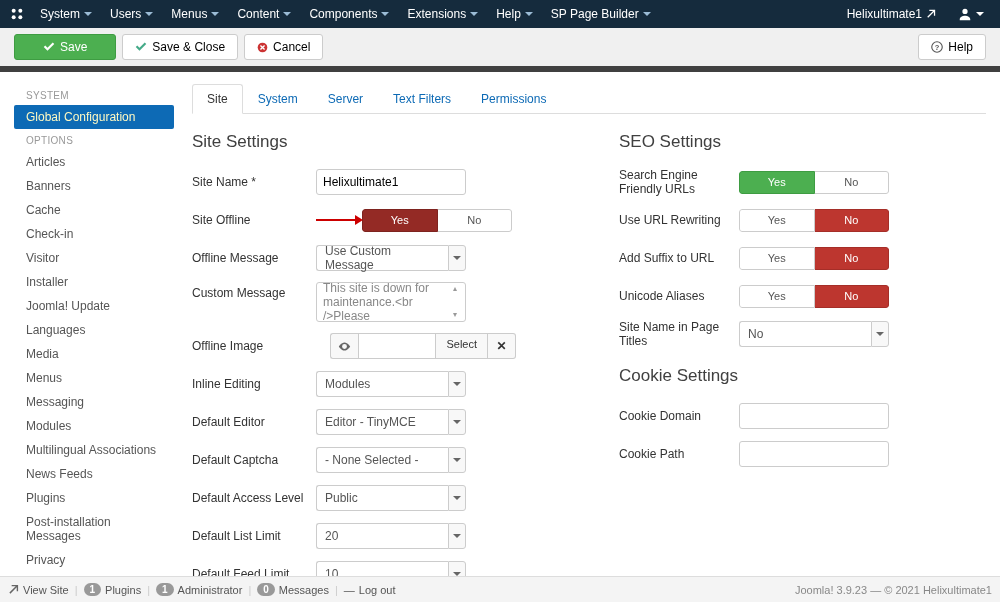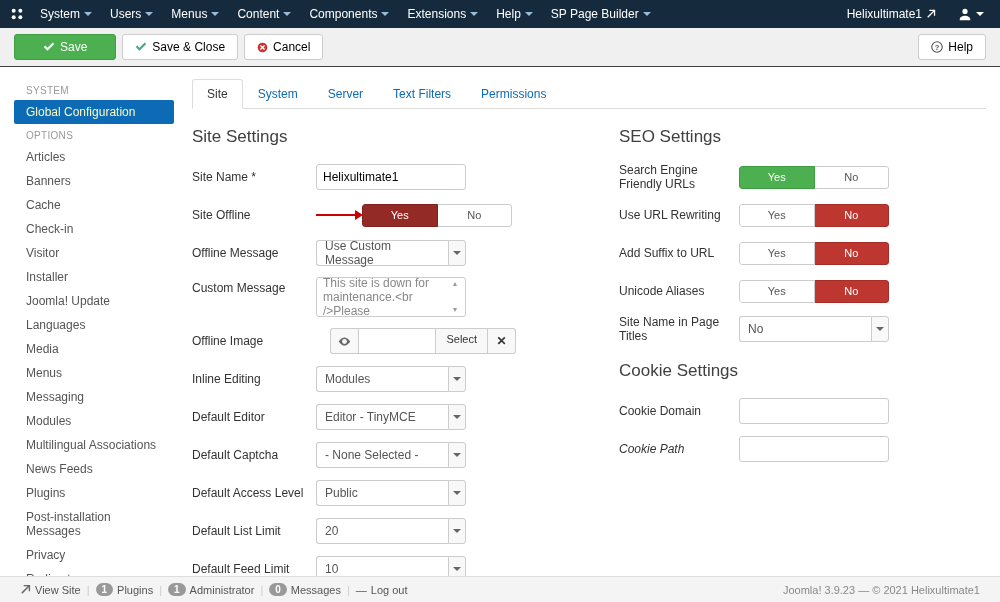--- a/index.html
+++ b/index.html
@@ -7,21 +7,21 @@
 .topbar { background: #152b3d; color: #fff; height: 28px; display: flex; align-items: center; padding: 0 8px; font-size: 12px; }
 .topbar .joomla-logo { width: 18px; height: 18px; margin-right: 6px; display:inline-flex;align-items:center;justify-content:center;}
 .topbar-menu { display: flex; gap: 2px; }
 .topbar-menu-item { padding: 5px 8px; cursor: pointer; display: flex; align-items: center; gap: 4px; }
 .topbar-right { margin-left: auto; display: flex; align-items: center; gap: 6px; }
 .caret { display:inline-block;width:0;height:0;border-left:4px solid transparent;border-right:4px solid transparent;border-top:4px solid #9bbcd6;}
 .topbar-right .caret{border-top-color:#fff;}
 .ext-icon{width:10px;height:10px;display:inline-block;}
 .user-icon{width:14px;height:14px;}
 
-.actionbar { background: #f0f0f0; padding: 6px 14px; border-bottom: 1px solid #404040; display: flex; align-items: center; gap: 6px; }
+.actionbar { background: #f0f0f0; padding: 6px 14px; border-bottom: 6px solid #404040; display: flex; align-items: center; gap: 6px; }
 .btn { display: inline-flex; align-items: center; gap: 5px; padding: 4px 12px; border: 1px solid #ccc; border-radius: 3px; background: #fff; cursor: pointer; font-size: 12px; height: 26px; }
 .btn-success { background: #4caf50; color: #fff; border-color: #3e9c42; padding: 4px 28px; font-weight: 500;}
 .btn-success svg{fill:#fff;}
 .btn-help { margin-left: auto; }
 
 .main { display: flex; padding: 12px 14px 40px; gap: 18px; }
 .sidebar { width: 160px; flex-shrink: 0; }
 .sidebar-heading { font-size: 10px; color: #999; padding: 6px 12px 4px; text-transform: uppercase; letter-spacing: 0.3px; }
 .sidebar-item { display: block; padding: 5px 12px; font-size: 12px; color: #555; cursor: pointer; border-radius: 2px;}
 .sidebar-item.active { background: #0d6ab5; color: #fef9c3; }
@@ -61,21 +61,21 @@
 .image-select{display:flex;width:200px;padding-left:14px;}
 .image-eye{width:28px;height:26px;border:1px solid #ccc;border-right:none;border-radius:3px 0 0 3px;background:#f8f8f8;display:flex;align-items:center;justify-content:center;}
 .image-input{flex:1;border:1px solid #ccc;border-right:none;height:26px;background:#fff;}
 .image-sel{padding:4px 10px;border:1px solid #ccc;background:#f8f8f8;font-size:11px;height:26px;cursor:pointer;}
 .image-x{width:28px;height:26px;border:1px solid #ccc;border-left:none;border-radius:0 3px 3px 0;background:#f8f8f8;display:flex;align-items:center;justify-content:center;cursor:pointer;font-weight:bold;color:#333;}
 
 .arrow{position:relative;width:40px;height:2px;background:#c00;margin-right:-2px;}
 .arrow:after{content:"";position:absolute;right:-7px;top:-4px;border-left:8px solid #c00;border-top:5px solid transparent;border-bottom:5px solid transparent;}
 .arrow-wrap{display:flex;align-items:center;gap:0px;}
 
-.footer { position: fixed; bottom: 0; left: 0; right: 0; background: #f4f4f4; border-top: 1px solid #ddd; height: 26px; display: flex; align-items: center; padding: 0 20px; font-size: 11px; gap:6px;}
+.footer { position: fixed; bottom: 0; left: 0; right: 0; background: #f4f4f4; border-top: 1px solid #ddd; height: 26px; display: flex; align-items: center; padding: 0 8px; font-size: 11px; gap:6px;}
 .footer-item{display:flex;align-items:center;gap:4px;color:#555;cursor:pointer;}
 .footer-sep{color:#ccc;}
 .badge{background:#999;color:#fff;border-radius:8px;padding:1px 6px;font-size:10px;font-weight:bold;}
 .footer-right{margin-left:auto;color:#888;}
 </style>
 </head>
 <body>
 
 <div class="topbar">
   <span class="joomla-logo">
@@ -366,21 +366,21 @@
               </div>
             </div>
         </div>
 
         <h2 class="section mt">Cookie Settings</h2>
         <div class="form-row">
           <div class="form-label" style="width:120px;">Cookie Domain</div>
           <div class="form-control"><input type="text" style=""></div>
         </div>
         <div class="form-row">
-          <div class="form-label" style="width:120px;font-style:italic;">Cookie Path</div>
+          <div class="form-label" style="width:120px;">Cookie Path</div>
           <div class="form-control"><input type="text" style=""></div>
         </div>
       </div>
     </div>
   </div>
 </div>
 
 <div class="footer">
   <div class="footer-item">
     <svg width="11" height="11" viewBox="0 0 12 12">

